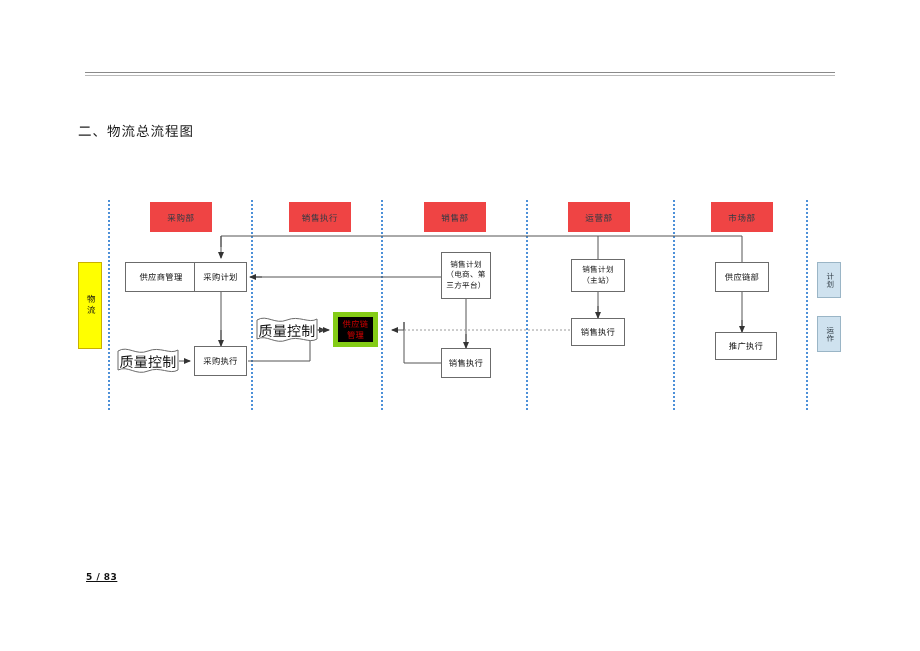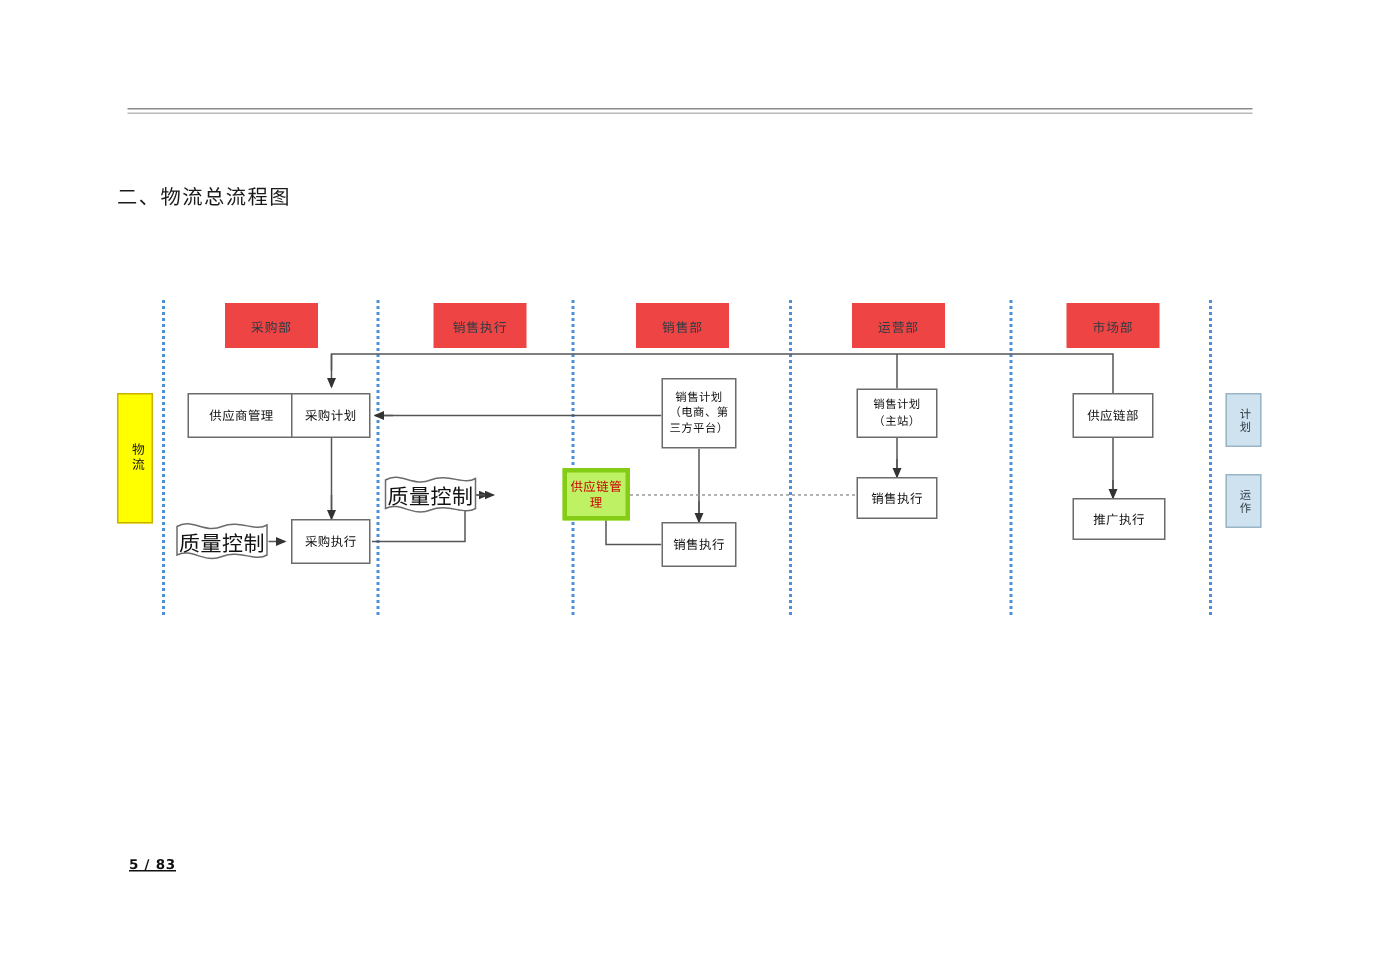--- a/index.html
+++ b/index.html
@@ -78,21 +78,21 @@
   }
 
   
   .node{
     position:absolute;background:#fff;border:1px solid #6b6b6b;
     display:flex;align-items:center;justify-content:center;
     text-align:center;font-size:8.3px;color:#111;line-height:1.32;
     letter-spacing:.3px;box-sizing:border-box;padding:1px 2px;
   }
   .node.red{
-    background:#bef264;border:3px solid #84cc16;color:#cc0000;margin-left:42px;
+    background:#000000;border:5px solid #84cc16;color:#cc0000;
   }
   .node.multi{font-size:7.6px;}
 
   
   .wave{
     position:absolute;width:64px;height:32px;
   }
   .wave .lbl{
     position:absolute;left:0;top:0;width:64px;height:32px;
     display:flex;align-items:center;justify-content:center;

